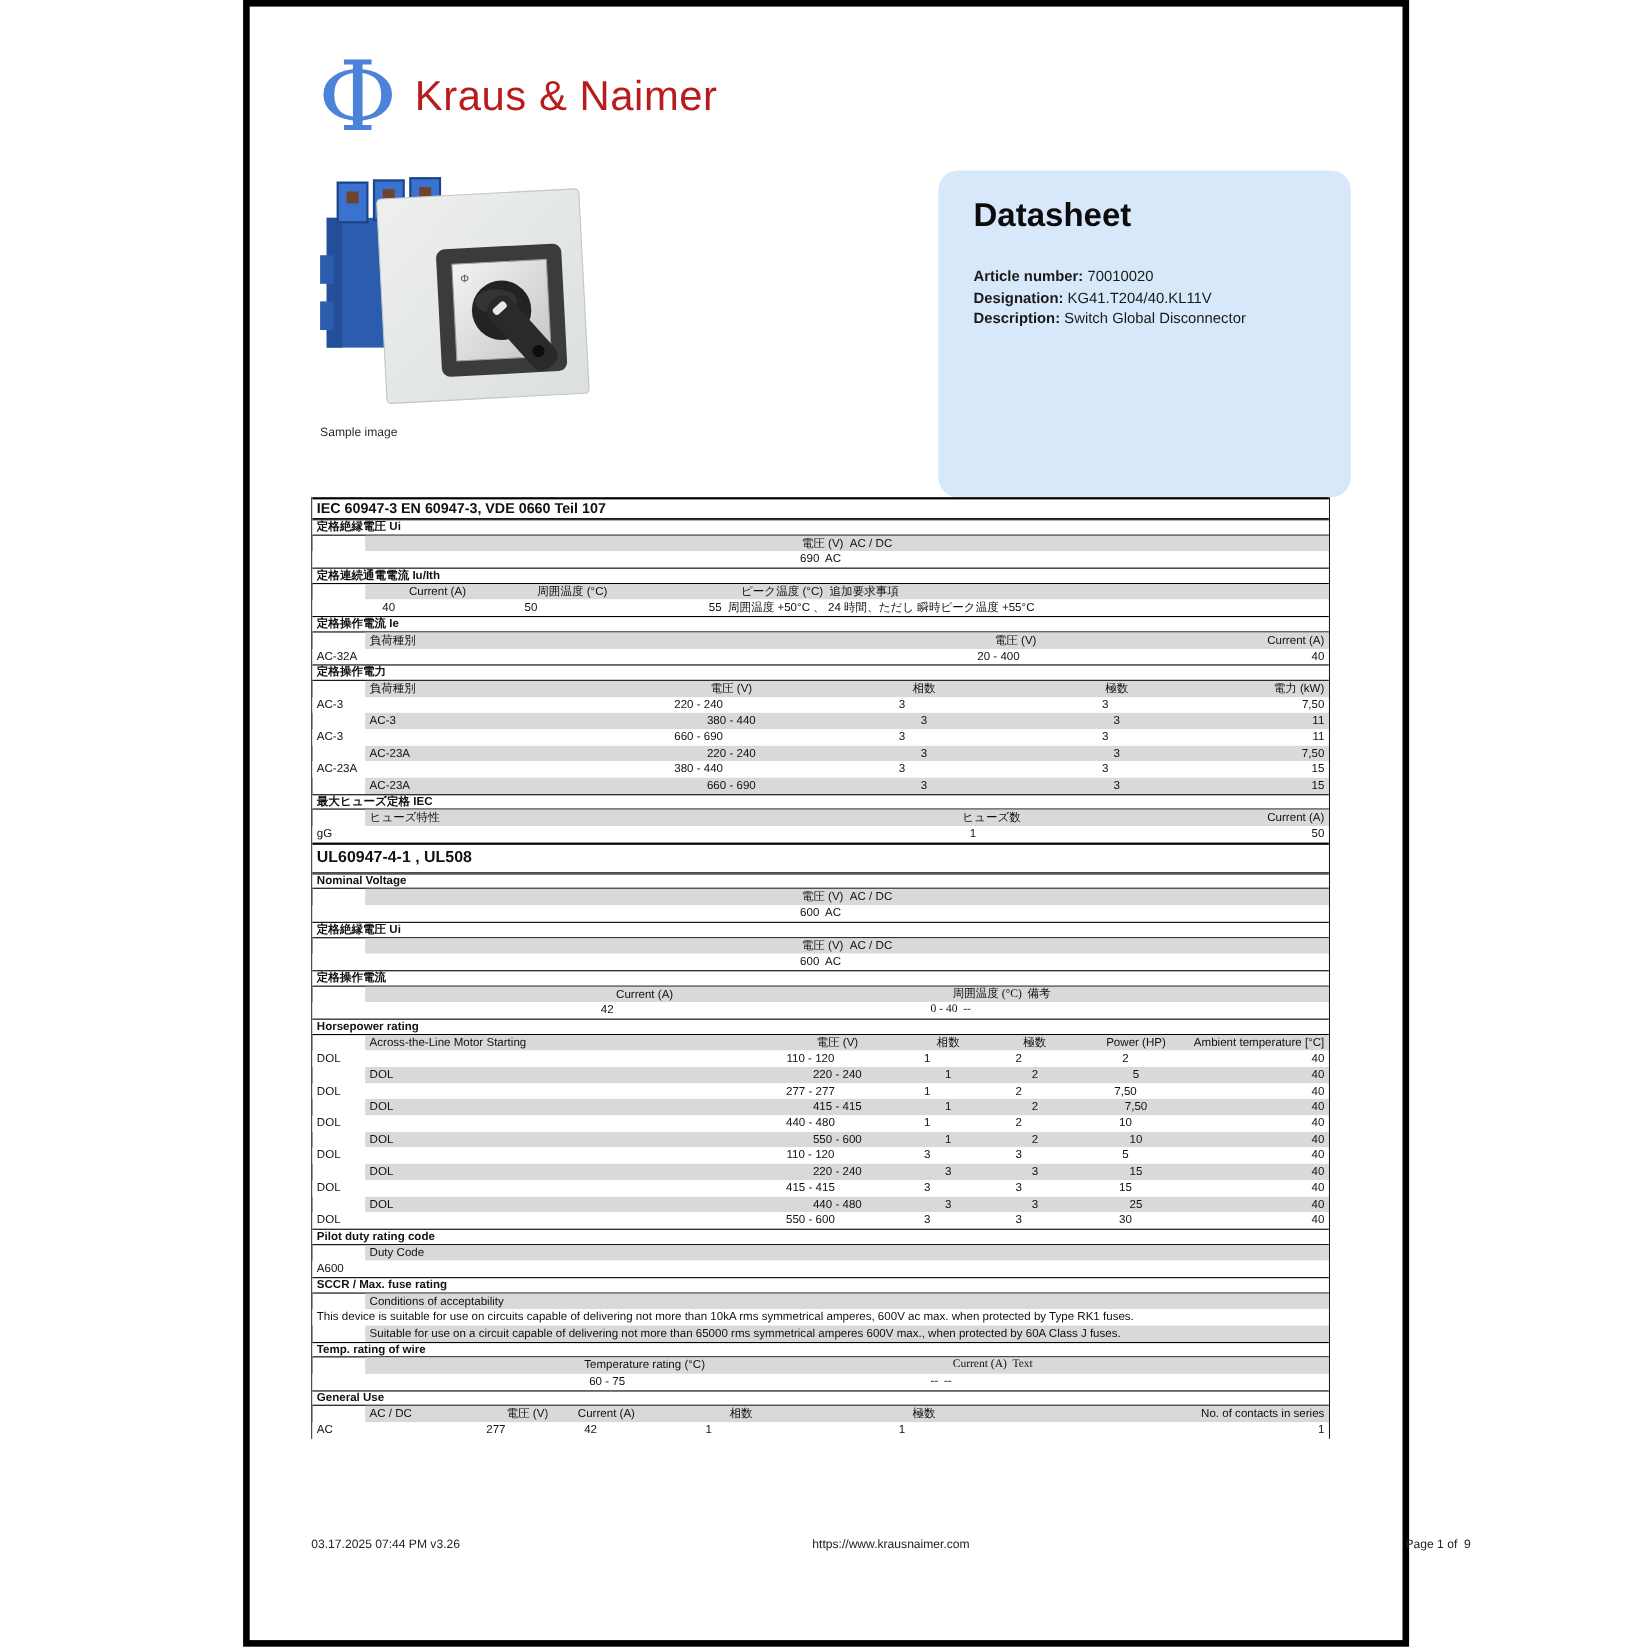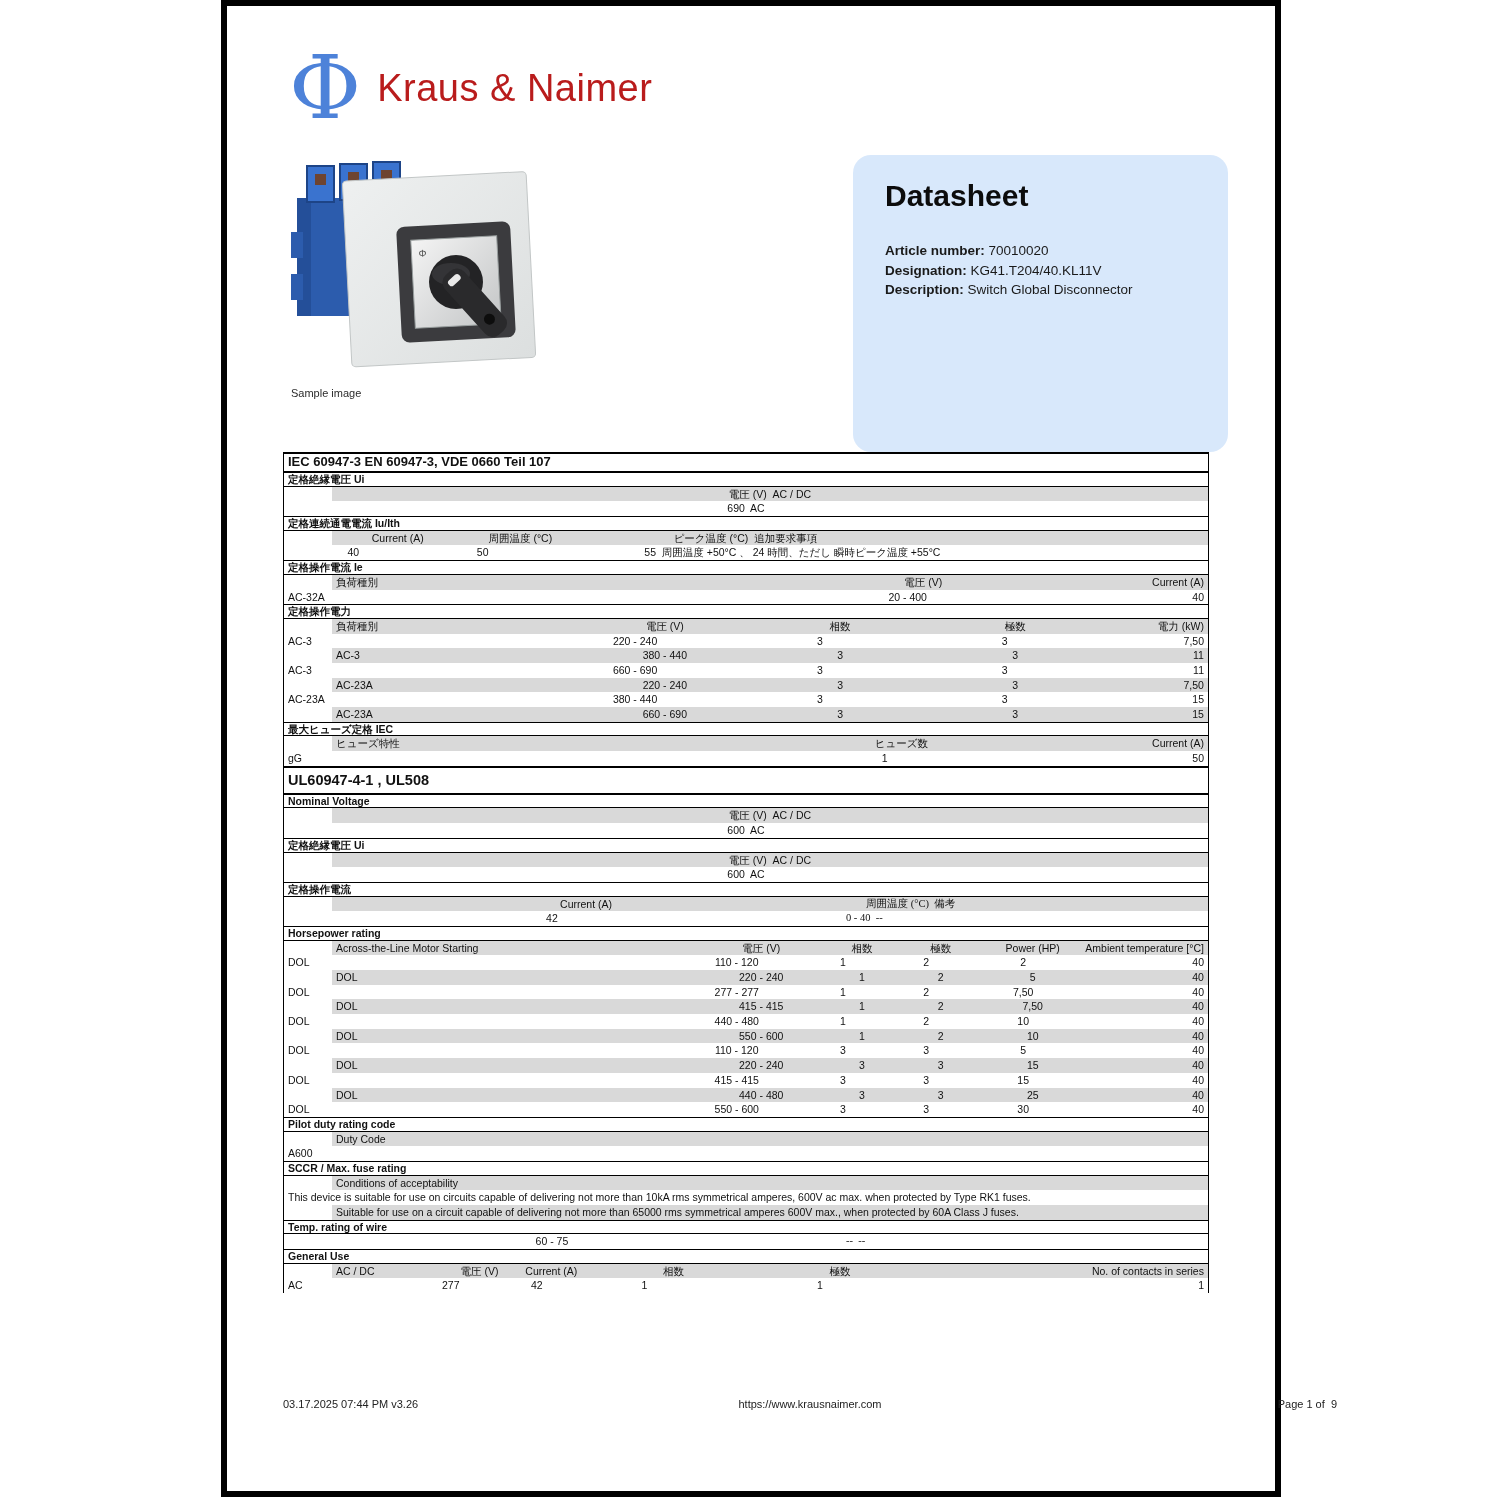--- a/index.html
+++ b/index.html
@@ -390,20 +390,24 @@
       </div>
       <div class="trow white L1">
         <span class="c c0">This device is suitable for use on circuits capable of delivering not more than 10kA rms symmetrical amperes, 600V ac max. when protected by Type RK1 fuses.</span>
       </div>
       <div class="trow gray L1">
         <span class="c c0">Suitable for use on a circuit capable of delivering not more than 65000 rms symmetrical amperes 600V max., when protected by 60A Class J fuses.</span>
       </div>
       <div class="trow sec2 L1">
         <span class="c c0">Temp. rating of wire</span>
       </div>
+      <div class="trow gray LT">
+        <span class="c c0">Temperature rating (°C)</span>
+        <span class="c c1">Current (A)  Text</span>
+      </div>
       <div class="trow white LT">
         <span class="c c0">60 - 75</span>
         <span class="c c1">--  --</span>
       </div>
       <div class="trow sec2 L1">
         <span class="c c0">General Use</span>
       </div>
       <div class="trow gray LG">
         <span class="c c0">AC / DC</span>
         <span class="c c1">電圧 (V)</span>

